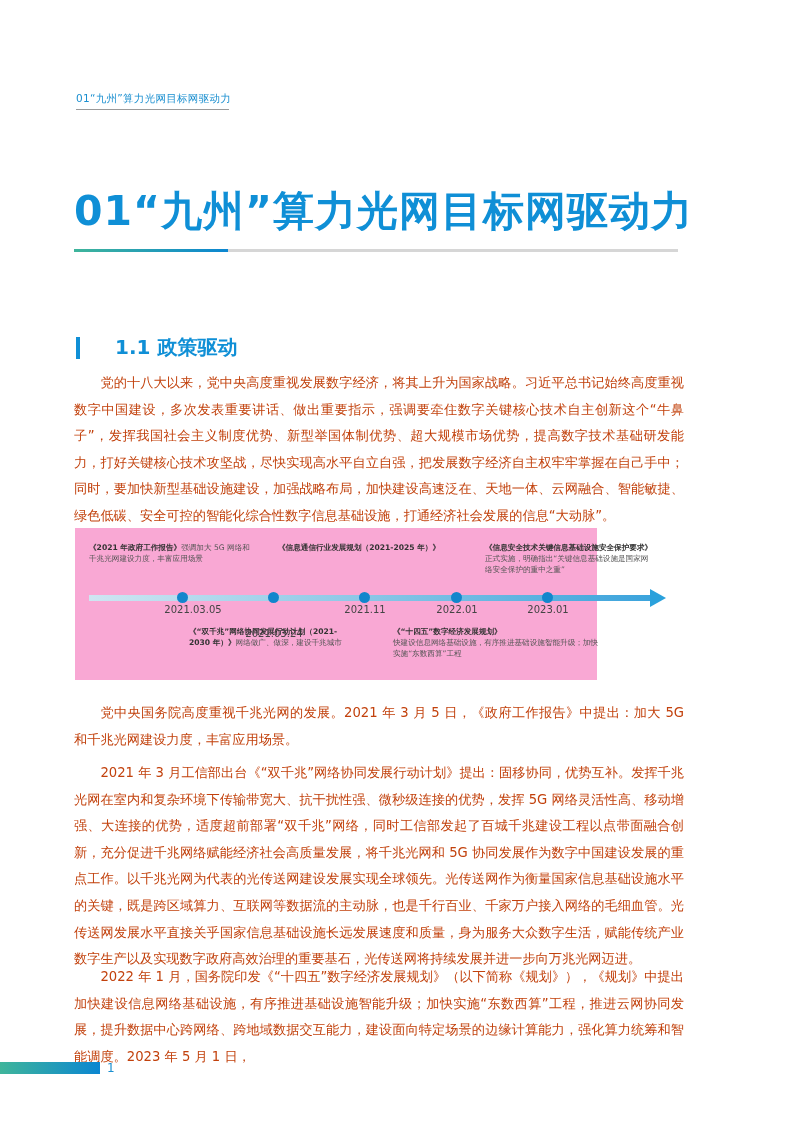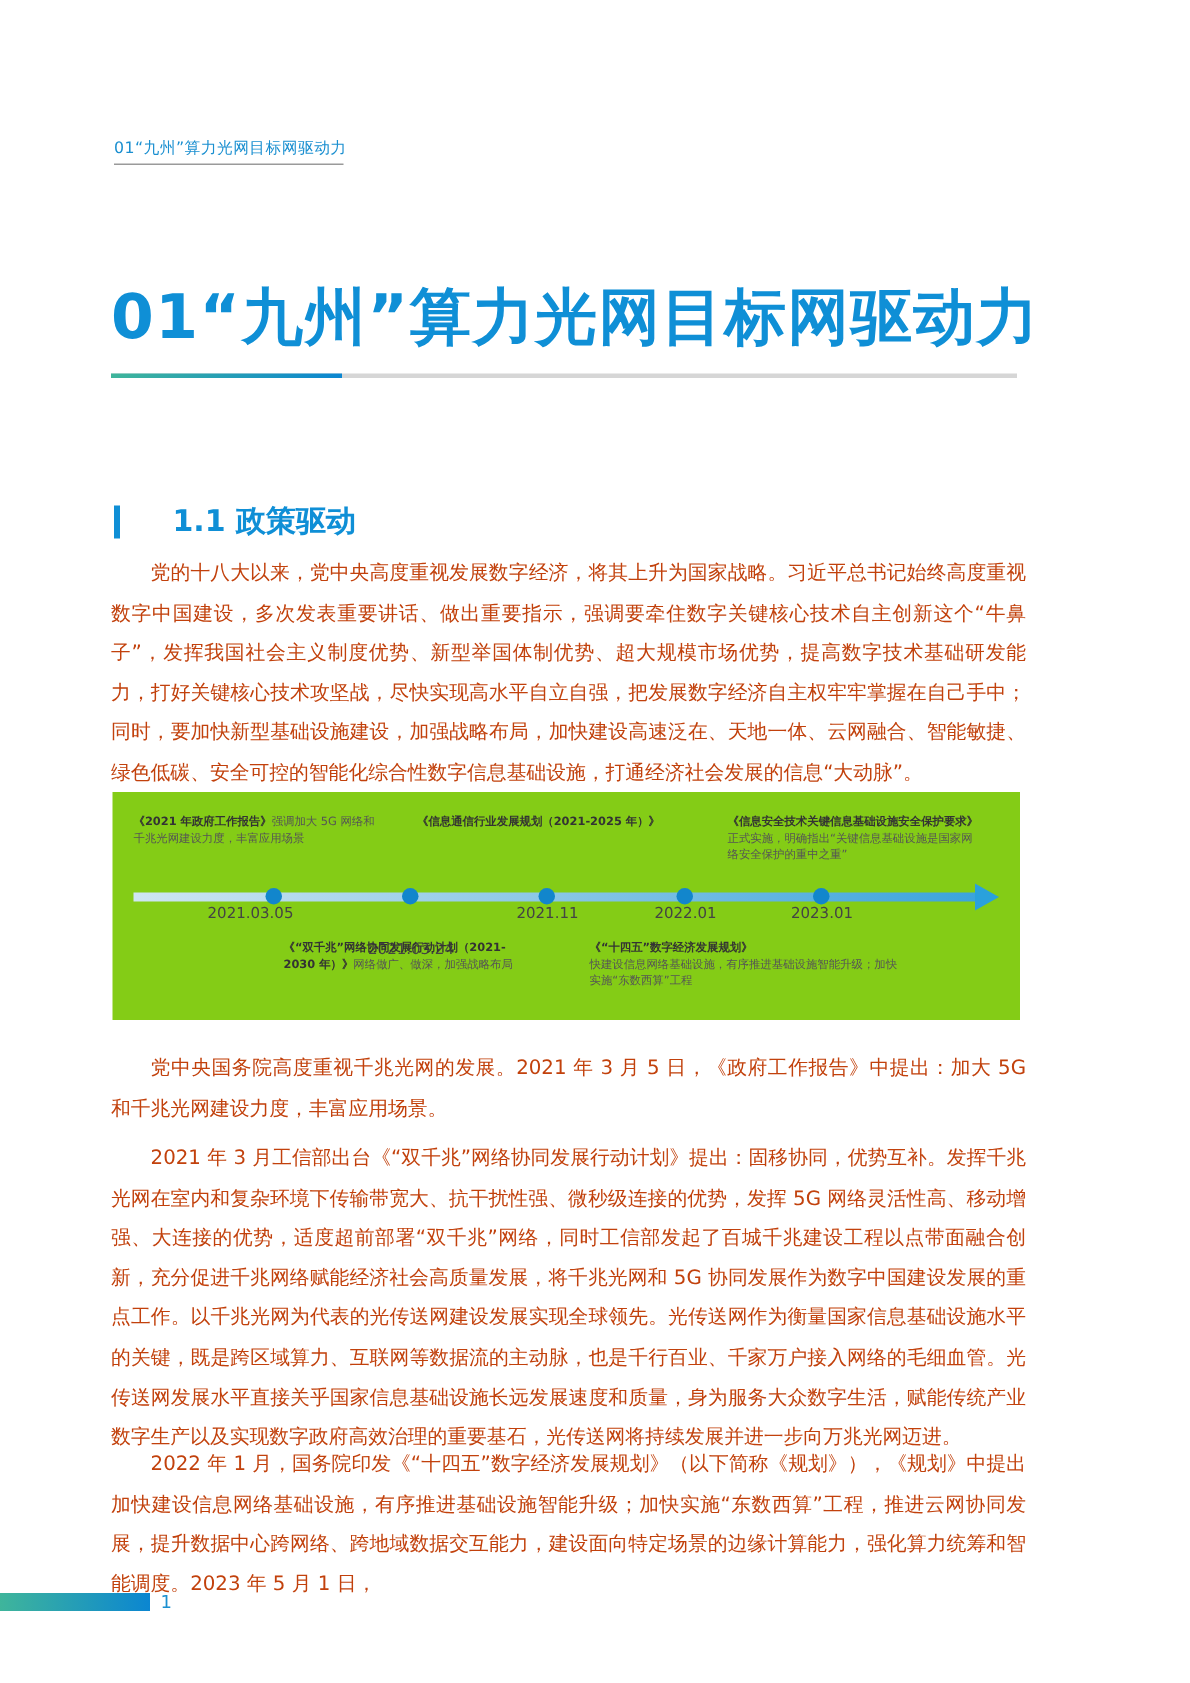--- a/index.html
+++ b/index.html
@@ -7,21 +7,21 @@
          font-family: "DejaVu Sans", "Liberation Sans", sans-serif; color: #333; }
   .running-header { position: absolute; left: 76px; top: 92px; font-size: 10.5px; color: #1a8fd0; letter-spacing: 0.3px; }
   .running-header-rule { position: absolute; left: 76px; top: 109px; width: 153px; height: 1px; background: #9a9a9a; }
   .chapter-title { position: absolute; left: 74px; top: 184px; font-size: 41px; font-weight: bold; color: #0f8fd6; letter-spacing: 1px; white-space: nowrap; }
   .title-rule { position: absolute; left: 74px; top: 249px; width: 604px; height: 3px; background: #d6d6d6; }
   .title-rule-accent { position: absolute; left: 0; top: 0; width: 154px; height: 3px; background: linear-gradient(90deg, #3fb59b, #0b86d1); }
   .section-heading { position: absolute; left: 76px; top: 334px; display: flex; align-items: center; gap: 27px; }
   .section-bar { width: 4px; height: 22px; background: #0f8fd6; margin-right: 8px; }
   .section-title { font-size: 20px; color: #0f8fd6; font-weight: bold; }
   .para { position: absolute; left: 74px; width: 610px; font-size: 13.2px; line-height: 26.6px; color: #c2410c; text-align: justify; text-indent: 2em; margin: 0; }
-  .timeline { position: absolute; left: 75px; top: 528px; width: 605px; height: 152px; background: #84cc16; }
+  .timeline { position: absolute; left: 75px; top: 528px; width: 522px; height: 152px; background: #f9a8d4; }
   .tl-line { position: absolute; left: 14px; top: 67px; width: 565px; height: 6px; background: linear-gradient(90deg, #cfe6f2, #89c6e6 50%, #3aa3dc); }
   .tl-arrow { position: absolute; left: 575px; top: 61px; width: 0; height: 0; border-top: 9px solid transparent; border-bottom: 9px solid transparent; border-left: 16px solid #2aa1dc; }
   .tl-dot { position: absolute; top: 64px; width: 11px; height: 11px; border-radius: 50%; background: #1286cc; }
   .tl-date { position: absolute; top: 76px; font-size: 10px; color: #444; transform: translateX(-50%); white-space: nowrap; }
   .tl-note { position: absolute; font-size: 7.6px; line-height: 11px; color: #555; }
   .tl-note b { color: #333; }
   .footer-bar { position: absolute; left: 0; top: 1062px; width: 100px; height: 12px; background: linear-gradient(90deg, #3fb59b, #0b86d1); }
   .page-number { position: absolute; left: 107px; top: 1061px; font-size: 12px; color: #1a8fd0; }
 </style>
 </head>
@@ -55,28 +55,28 @@
 
   <div class="tl-line"></div>
   <div class="tl-arrow"></div>
 
   <div class="tl-dot" style="left:102px;"></div>
   <div class="tl-dot" style="left:193px;"></div>
   <div class="tl-dot" style="left:284px;"></div>
   <div class="tl-dot" style="left:376px;"></div>
   <div class="tl-dot" style="left:467px;"></div>
 
-  <div class="tl-date" style="left:92px;">2021.03.05</div>
+  <div class="tl-date" style="left:118px;">2021.03.05</div>
   <div class="tl-date" style="left:199px;margin-top:24px;">2021.03.24</div>
   <div class="tl-date" style="left:290px;text-align:right;">2021.11</div>
   <div class="tl-date" style="left:382px;">2022.01</div>
   <div class="tl-date" style="left:473px;">2023.01</div>
 
   <div class="tl-note" style="left:114px; top:98px; width:160px;">
-    <b>《“双千兆”网络协同发展行动计划（2021-2030 年）》</b><span>网络做广、做深，加强战略布局</span>
+    <b>《“双千兆”网络协同发展行动计划（2021-2030 年）》</b><span>网络做广、做深，建设千兆城市</span>
   </div>
   <div class="tl-note" style="left:318px; top:98px; width:210px;">
     <b>《“十四五”数字经济发展规划》</b><br><span>快建设信息网络基础设施，有序推进基础设施智能升级；加快实施“东数西算”工程</span>
   </div>
 </div>
 
 <p class="para" style="top:700px;">党中央国务院高度重视千兆光网的发展。2021 年 3 月 5 日，《政府工作报告》中提出：加大 5G 和千兆光网建设力度，丰富应用场景。</p>
 <p class="para" style="top:760px;">2021 年 3 月工信部出台《“双千兆”网络协同发展行动计划》提出：固移协同，优势互补。发挥千兆光网在室内和复杂环境下传输带宽大、抗干扰性强、微秒级连接的优势，发挥 5G 网络灵活性高、移动增强、大连接的优势，适度超前部署“双千兆”网络，同时工信部发起了百城千兆建设工程以点带面融合创新，充分促进千兆网络赋能经济社会高质量发展，将千兆光网和 5G 协同发展作为数字中国建设发展的重点工作。以千兆光网为代表的光传送网建设发展实现全球领先。光传送网作为衡量国家信息基础设施水平的关键，既是跨区域算力、互联网等数据流的主动脉，也是千行百业、千家万户接入网络的毛细血管。光传送网发展水平直接关乎国家信息基础设施长远发展速度和质量，身为服务大众数字生活，赋能传统产业数字生产以及实现数字政府高效治理的重要基石，光传送网将持续发展并进一步向万兆光网迈进。</p>
 <p class="para" style="top:964px;">2022 年 1 月，国务院印发《“十四五”数字经济发展规划》（以下简称《规划》），《规划》中提出加快建设信息网络基础设施，有序推进基础设施智能升级；加快实施“东数西算”工程，推进云网协同发展，提升数据中心跨网络、跨地域数据交互能力，建设面向特定场景的边缘计算能力，强化算力统筹和智能调度。2023 年 5 月 1 日，</p>
 

